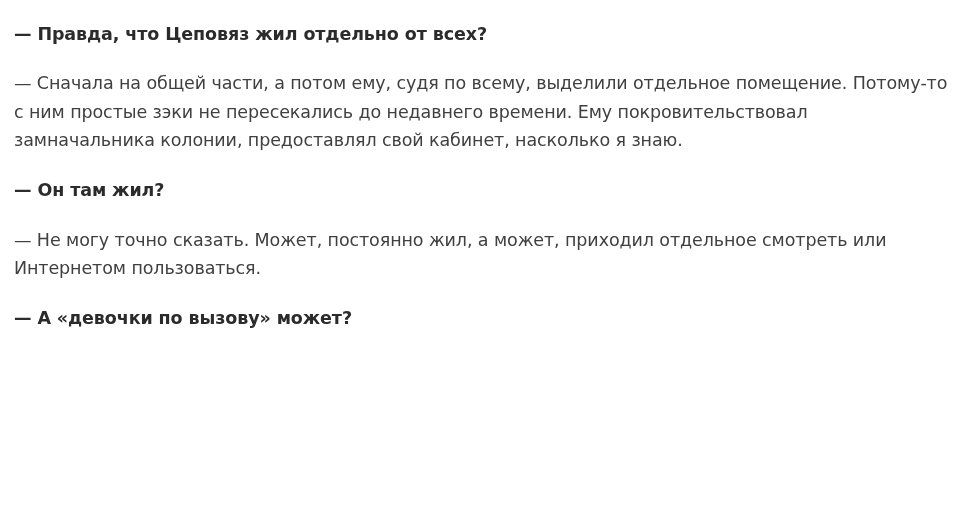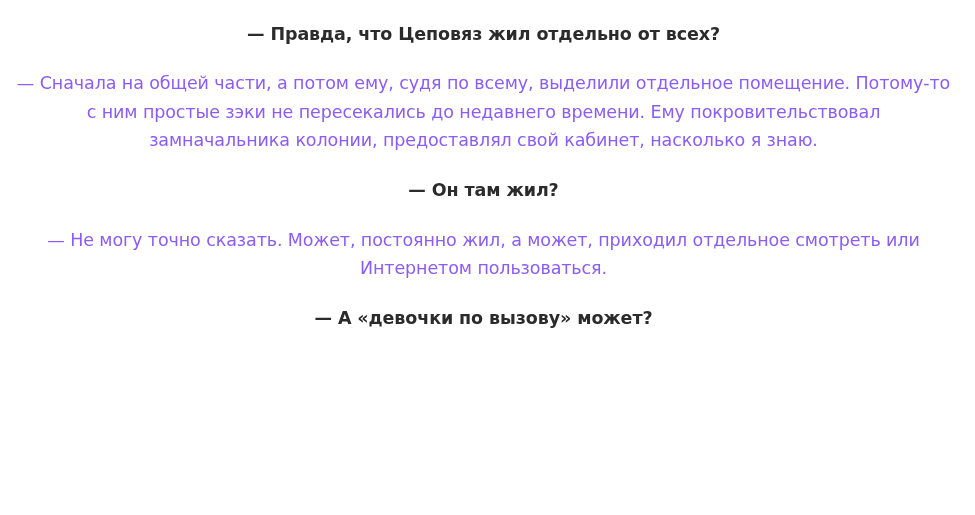--- a/index.html
+++ b/index.html
@@ -12,34 +12,33 @@
     background: #ffffff;
     font-family: "DejaVu Sans", "Liberation Sans", sans-serif;
     color: #333333;
     overflow: hidden;
   }
   .page {
     width: 975px;
     height: 413px;
     box-sizing: border-box;
     padding: 22px 22px 0 14px;
-    text-align: center;
   }
   .q {
     font-size: 17.5px;
     font-weight: bold;
     color: #2b2b2b;
     line-height: 1.45;
     margin: 0 0 22px 0;
     letter-spacing: -0.1px;
   }
   .a {
     font-size: 17.5px;
     font-weight: normal;
-    color: #8b5cf6;
+    color: #404040;
     line-height: 1.62;
     margin: 0 0 24px 0;
     letter-spacing: -0.1px;
   }
   .a.tight {
     margin-bottom: 24px;
   }
   .q.second {
     margin-top: 8px;
   }

